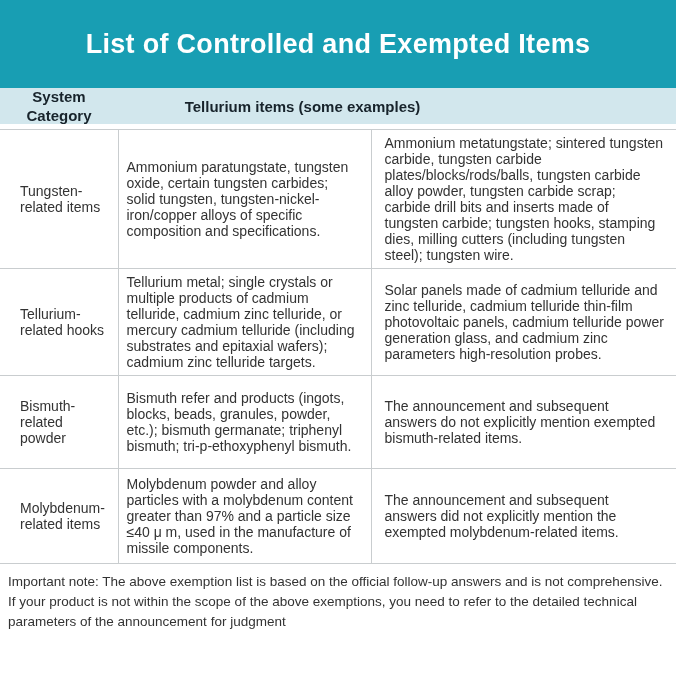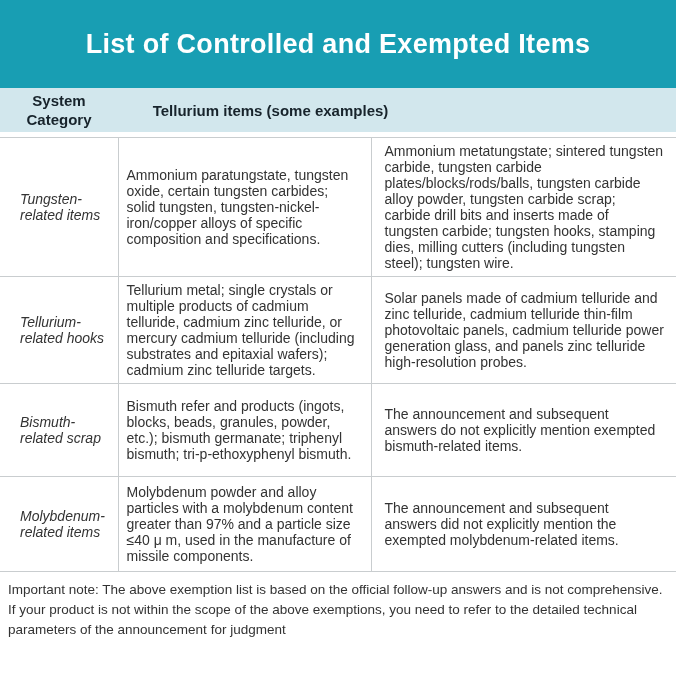--- a/index.html
+++ b/index.html
@@ -20,48 +20,49 @@
   }
   .banner .title {
     color: var(--banner-text, #ffffff);
     font-size: 27px;
     font-weight: bold;
     letter-spacing: 0.3px;
     margin: 0;
   }
   .thead {
     display: flex;
-    height: 44px;
+    height: 36px;
     background: var(--header-bg, #d2e7ed);
     align-items: center;
     text-align: center;
     font-weight: bold;
     font-size: 15px;
     color: var(--header-text, #17232b);
+    gap: 32px;
   }
   .thead .hc { box-sizing: border-box; }
   .thead .hc1 { width: 118px; padding: 0 15px; line-height: 19px; }
   .thead .hc2 { width: 253px; }
   .thead .hc3 { width: 305px; }
   table.items {
     width: 676px;
     margin-top: 5px;
     border-collapse: collapse;
     table-layout: fixed;
     border-bottom: 1px solid var(--border-color, #c9cdcf);
   }
   table.items td {
     border-top: 1px solid var(--border-color, #c9cdcf);
     vertical-align: middle;
     font-size: 14px;
     line-height: 16px;
     color: var(--body-text, #333333);
     box-sizing: border-box;
   }
-  td.c1 { width: 118px; padding: 5px 6px 5px 20px; font-style: italic; }
+  td.c1 { width: 118px; padding: 5px 6px 5px 20px; }
   td.c2 {
     width: 253px;
     border-left: 1px solid var(--border-color, #c9cdcf);
     border-right: 1px solid var(--border-color, #c9cdcf);
     padding: 5px 10px 5px 8px;
     line-height: 16.6px;
   }
   td.c3 { width: 305px; padding: 5px 12px 5px 13px; }
   tr.r1 { height: 127px; }
   tr.r2 { height: 100px; }
@@ -92,24 +93,24 @@
   <table class="items">
     <tbody>
       <tr class="r1">
         <td class="c1">Tungsten-related items</td>
         <td class="c2">Ammonium paratungstate, tungsten oxide, certain tungsten carbides; solid tungsten, tungsten-nickel-iron/copper alloys of specific composition and specifications.</td>
         <td class="c3">Ammonium metatungstate; sintered tungsten carbide, tungsten carbide plates/blocks/rods/balls, tungsten carbide alloy powder, tungsten carbide scrap; carbide drill bits and inserts made of tungsten carbide; tungsten hooks, stamping dies, milling cutters (including tungsten steel); tungsten wire.</td>
       </tr>
       <tr class="r2">
         <td class="c1">Tellurium-related hooks</td>
         <td class="c2">Tellurium metal; single crystals or multiple products of cadmium telluride, cadmium zinc telluride, or mercury cadmium telluride (including substrates and epitaxial wafers); cadmium zinc telluride targets.</td>
-        <td class="c3">Solar panels made of cadmium telluride and zinc telluride, cadmium telluride thin-film photovoltaic panels, cadmium telluride power generation glass, and panels zinc telluride high-resolution probes.</td>
+        <td class="c3">Solar panels made of cadmium telluride and zinc telluride, cadmium telluride thin-film photovoltaic panels, cadmium telluride power generation glass, and cadmium zinc parameters high-resolution probes.</td>
       </tr>
       <tr class="r3">
-        <td class="c1">Bismuth-related scrap</td>
+        <td class="c1">Bismuth-related powder</td>
         <td class="c2">Bismuth refer and products (ingots, blocks, beads, granules, powder, etc.); bismuth germanate; triphenyl bismuth; tri-p-ethoxyphenyl bismuth.</td>
         <td class="c3">The announcement and subsequent answers do not explicitly mention exempted bismuth-related items.</td>
       </tr>
       <tr class="r4">
         <td class="c1">Molybdenum-related items</td>
         <td class="c2">Molybdenum powder and alloy particles with a molybdenum content greater than 97% and a particle size ≤40 μ m, used in the manufacture of missile components.</td>
         <td class="c3">The announcement and subsequent answers did not explicitly mention the exempted molybdenum-related items.</td>
       </tr>
     </tbody>
   </table>

